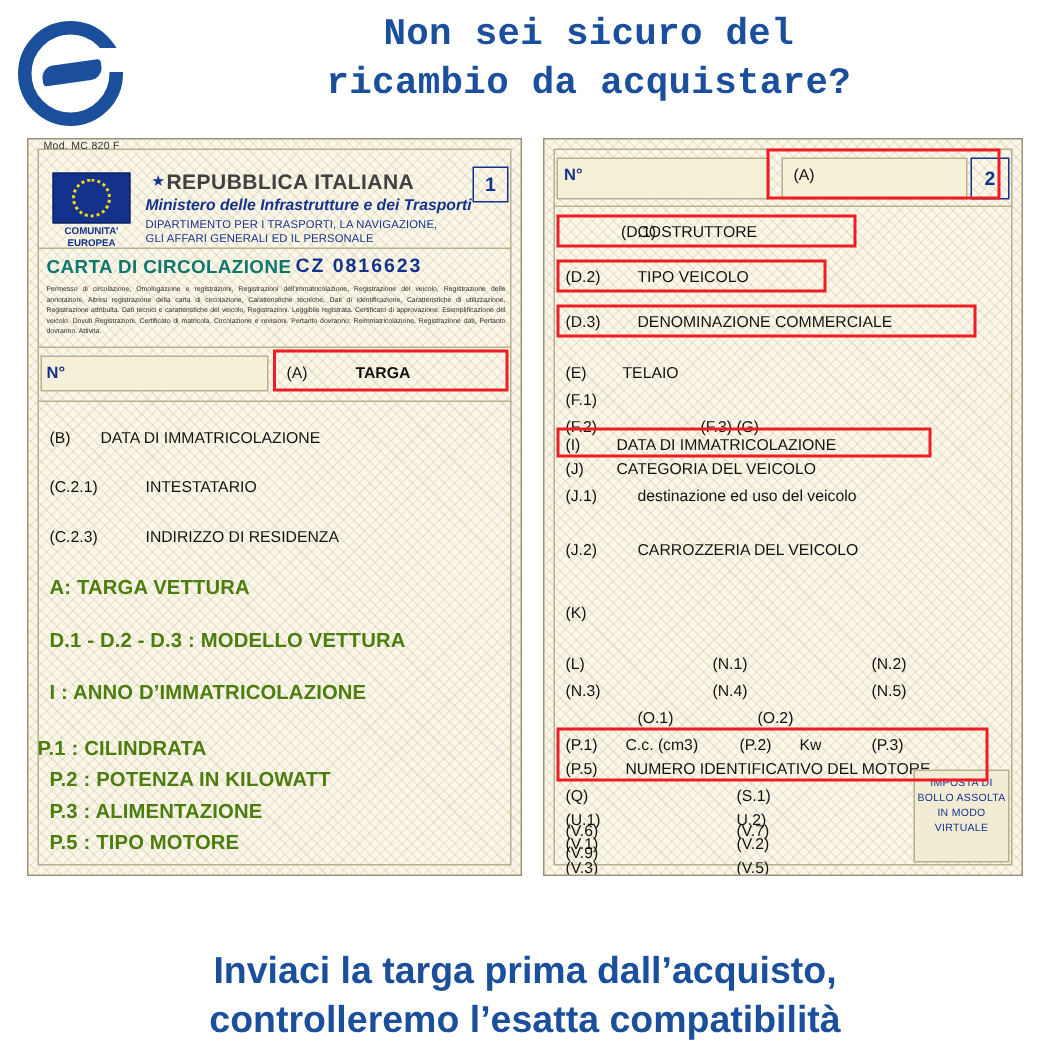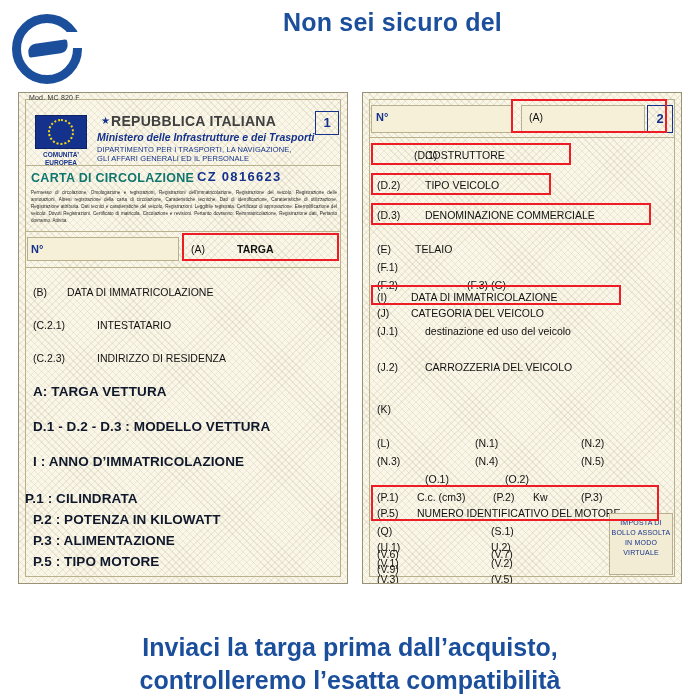--- a/index.html
+++ b/index.html
@@ -20,20 +20,21 @@
     height: 700px;
   }
 
   
   .header {
     position: absolute;
     top: 0;
     left: 0;
     width: 700px;
     height: 95px;
+    font-family: Liberation Mono, monospace;
   }
   .logo {
     position: absolute;
     left: 12px;
     top: 14px;
     width: 70px;
     height: 70px;
   }
   .logo .ring {
     position: absolute;
@@ -290,21 +291,21 @@
   .redbox {
     position: absolute;
     border: 2.5px solid #ee1c24;
     box-sizing: border-box;
     z-index: 5;
     pointer-events: none;
   }
 
   .red-text {
     position: absolute;
-    color: #0f172a;
+    color: #4d7c0f;
     font-weight: bold;
     font-size: 13.5px;
     letter-spacing: 0.1px;
   }
 
   
   .r-numbox {
     position: absolute;
     left: 8px;
     top: 12px;
@@ -373,20 +374,21 @@
 <div class="page">
 
   <div class="header">
     <div class="logo">
       <div class="ring"></div>
       <div class="cut"></div>
       <div class="swoosh"></div>
     </div>
     <div class="headline">
       <div>Non sei sicuro del</div>
+      <div>ricambio da acquistare?</div>
     </div>
   </div>
 
   <div class="docs">
 
     <div class="doc doc-left">
       <div class="inner"></div>
       <div class="content">
 
         <div class="modcode">Mod. MC 820 F</div>

